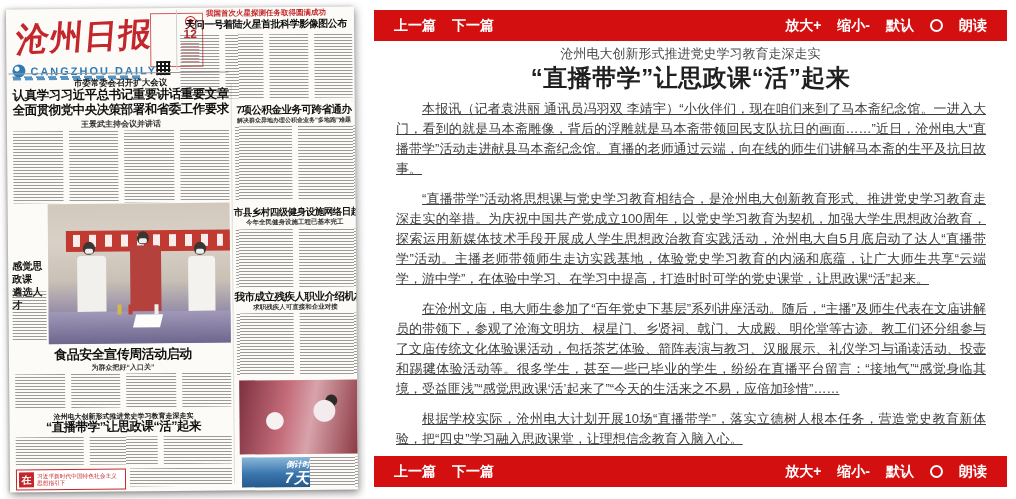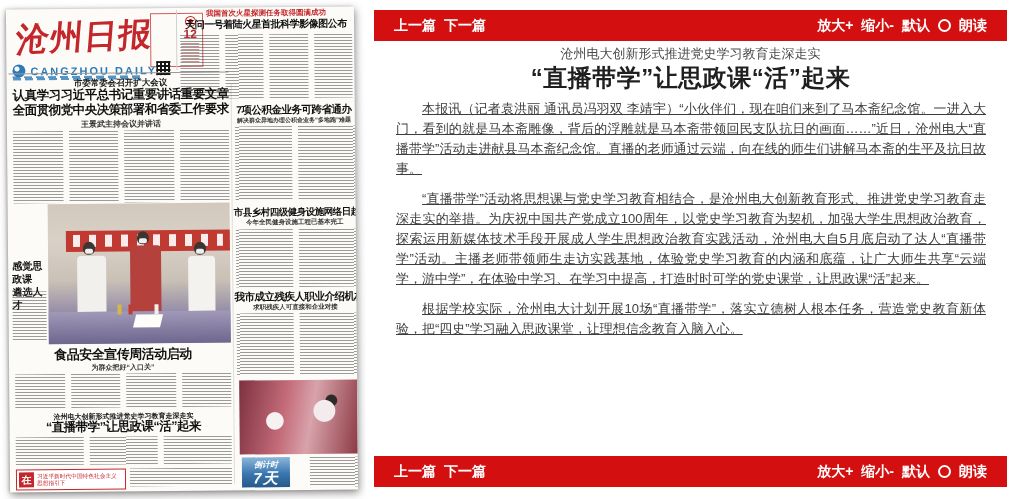--- a/index.html
+++ b/index.html
@@ -64,37 +64,37 @@
   .photo-label{position:absolute;left:4px;top:250px;width:34px;font-weight:bold;color:#111;
         font-size:10px;line-height:13px;}
   
   .photo2{position:absolute;left:230px;top:373px;width:118px;height:74px;overflow:hidden;
         background:
           radial-gradient(circle at 72% 42%, #f3ebee 0 11%, transparent 12%),
           radial-gradient(circle at 78% 28%, #2e2a2a 0 5%, transparent 6%),
           radial-gradient(circle at 30% 55%, #f7f2f2 0 9%, transparent 10%),
           linear-gradient(100deg,#7e3140 0%,#c46b79 38%,#d8a3ab 60%,#8d3a44 100%);}
   
-  .ad{position:absolute;left:232px;top:450px;width:48px;height:30px;text-align:center;color:#fff;
+  .ad{position:absolute;left:232px;top:450px;width:68px;height:30px;text-align:right;color:#fff;
       background:linear-gradient(180deg,#8ab7da 0%,#3a76ae 55%,#25598b 100%);overflow:hidden;}
   .ad .l1{font:italic bold 8px/10px "Liberation Sans",sans-serif;margin-top:3px;}
   .ad .l2{font:italic bold 15px/16px "Liberation Sans",sans-serif;letter-spacing:1px;}
   
   .banner{position:absolute;left:6px;top:460px;width:108px;height:19px;border:1px solid #c3272b;
       display:flex;align-items:center;background:#fff;}
   .zai{width:15px;height:15px;margin:0 3px 0 2px;background:#c3272b;color:#fff;
       font:bold 10px/15px "Liberation Sans",sans-serif;text-align:center;flex:0 0 auto;}
   .banner-text{color:#c3272b;font-size:6px;line-height:7px;transform:scale(.95);transform-origin:left center;}
 
   
   .reader{position:absolute;left:366px;top:0;width:650px;height:499px;background:#fff;}
   .bar{position:absolute;left:8px;width:633px;height:31px;background:#d40f0f;color:#fff;
        display:flex;align-items:center;justify-content:space-between;padding:0 20px;box-sizing:border-box;}
   .bar.top{top:10px;} .bar.bottom{top:456px;}
-  .bar .grp{display:flex;align-items:center;gap:8px;text-align:right;}
+  .bar .grp{display:flex;align-items:center;gap:16px;text-align:right;}
   .bar span{font-size:14px;font-weight:bold;cursor:pointer;white-space:nowrap;}
   .ring{width:9px;height:9px;border:2px solid #fff;border-radius:50%;display:inline-block;}
   .a-kicker{position:absolute;left:8px;width:633px;top:45px;text-align:center;color:#4a4a4a;font-size:13px;}
   .a-title{position:absolute;left:8px;width:633px;top:62px;text-align:center;color:#1f1f1f;
        font-size:24px;font-weight:bold;letter-spacing:.5px;}
   .a-body{position:absolute;left:30px;width:590px;top:99px;color:#3d3d3d;}
   .a-body p{margin:0 0 10px;font-size:13px;line-height:20px;text-indent:2em;text-align:justify;text-decoration:underline;}
 </style>
 </head>
 <body>
@@ -225,20 +225,21 @@
         <span>朗读</span>
       </div>
     </div>
 
     <div class="a-kicker">沧州电大创新形式推进党史学习教育走深走实</div>
     <div class="a-title">“直播带学”让思政课“活”起来</div>
 
     <div class="a-body">
       <p>本报讯（记者袁洪丽 通讯员冯羽双 李靖宇）“小伙伴们，现在咱们来到了马本斋纪念馆。一进入大门，看到的就是马本斋雕像，背后的浮雕就是马本斋带领回民支队抗日的画面……”近日，沧州电大“直播带学”活动走进献县马本斋纪念馆。直播的老师通过云端，向在线的师生们讲解马本斋的生平及抗日故事。</p>
       <p>“直播带学”活动将思想课与党史学习教育相结合，是沧州电大创新教育形式、推进党史学习教育走深走实的举措。为庆祝中国共产党成立100周年，以党史学习教育为契机，加强大学生思想政治教育，探索运用新媒体技术手段开展成人学生思想政治教育实践活动，沧州电大自5月底启动了达人“直播带学”活动。主播老师带领师生走访实践基地，体验党史学习教育的内涵和底蕴，让广大师生共享“云端学，游中学”，在体验中学习、在学习中提高，打造时时可学的党史课堂，让思政课“活”起来。</p>
+      <p>在沧州文庙，电大师生参加了“百年党史下基层”系列讲座活动。随后，“主播”及师生代表在文庙讲解员的带领下，参观了沧海文明坊、棂星门、乡贤祠、戟门、大成殿、明伦堂等古迹。教工们还分组参与了文庙传统文化体验课活动，包括茶艺体验、箭阵表演与教习、汉服展示、礼仪学习与诵读活动、投壶和踢毽体验活动等。很多学生，甚至一些已毕业的学生，纷纷在直播平台留言：“接地气”“感觉身临其境，受益匪浅”“感觉思政课‘活’起来了”“今天的生活来之不易，应倍加珍惜”……</p>
       <p>根据学校实际，沧州电大计划开展10场“直播带学”，落实立德树人根本任务，营造党史教育新体验，把“四史”学习融入思政课堂，让理想信念教育入脑入心。</p>
     </div>
 
     <div class="bar bottom">
       <div class="grp">
         <span>上一篇</span>
         <span>下一篇</span>
       </div>
       <div class="grp">
         <span>放大+</span>

